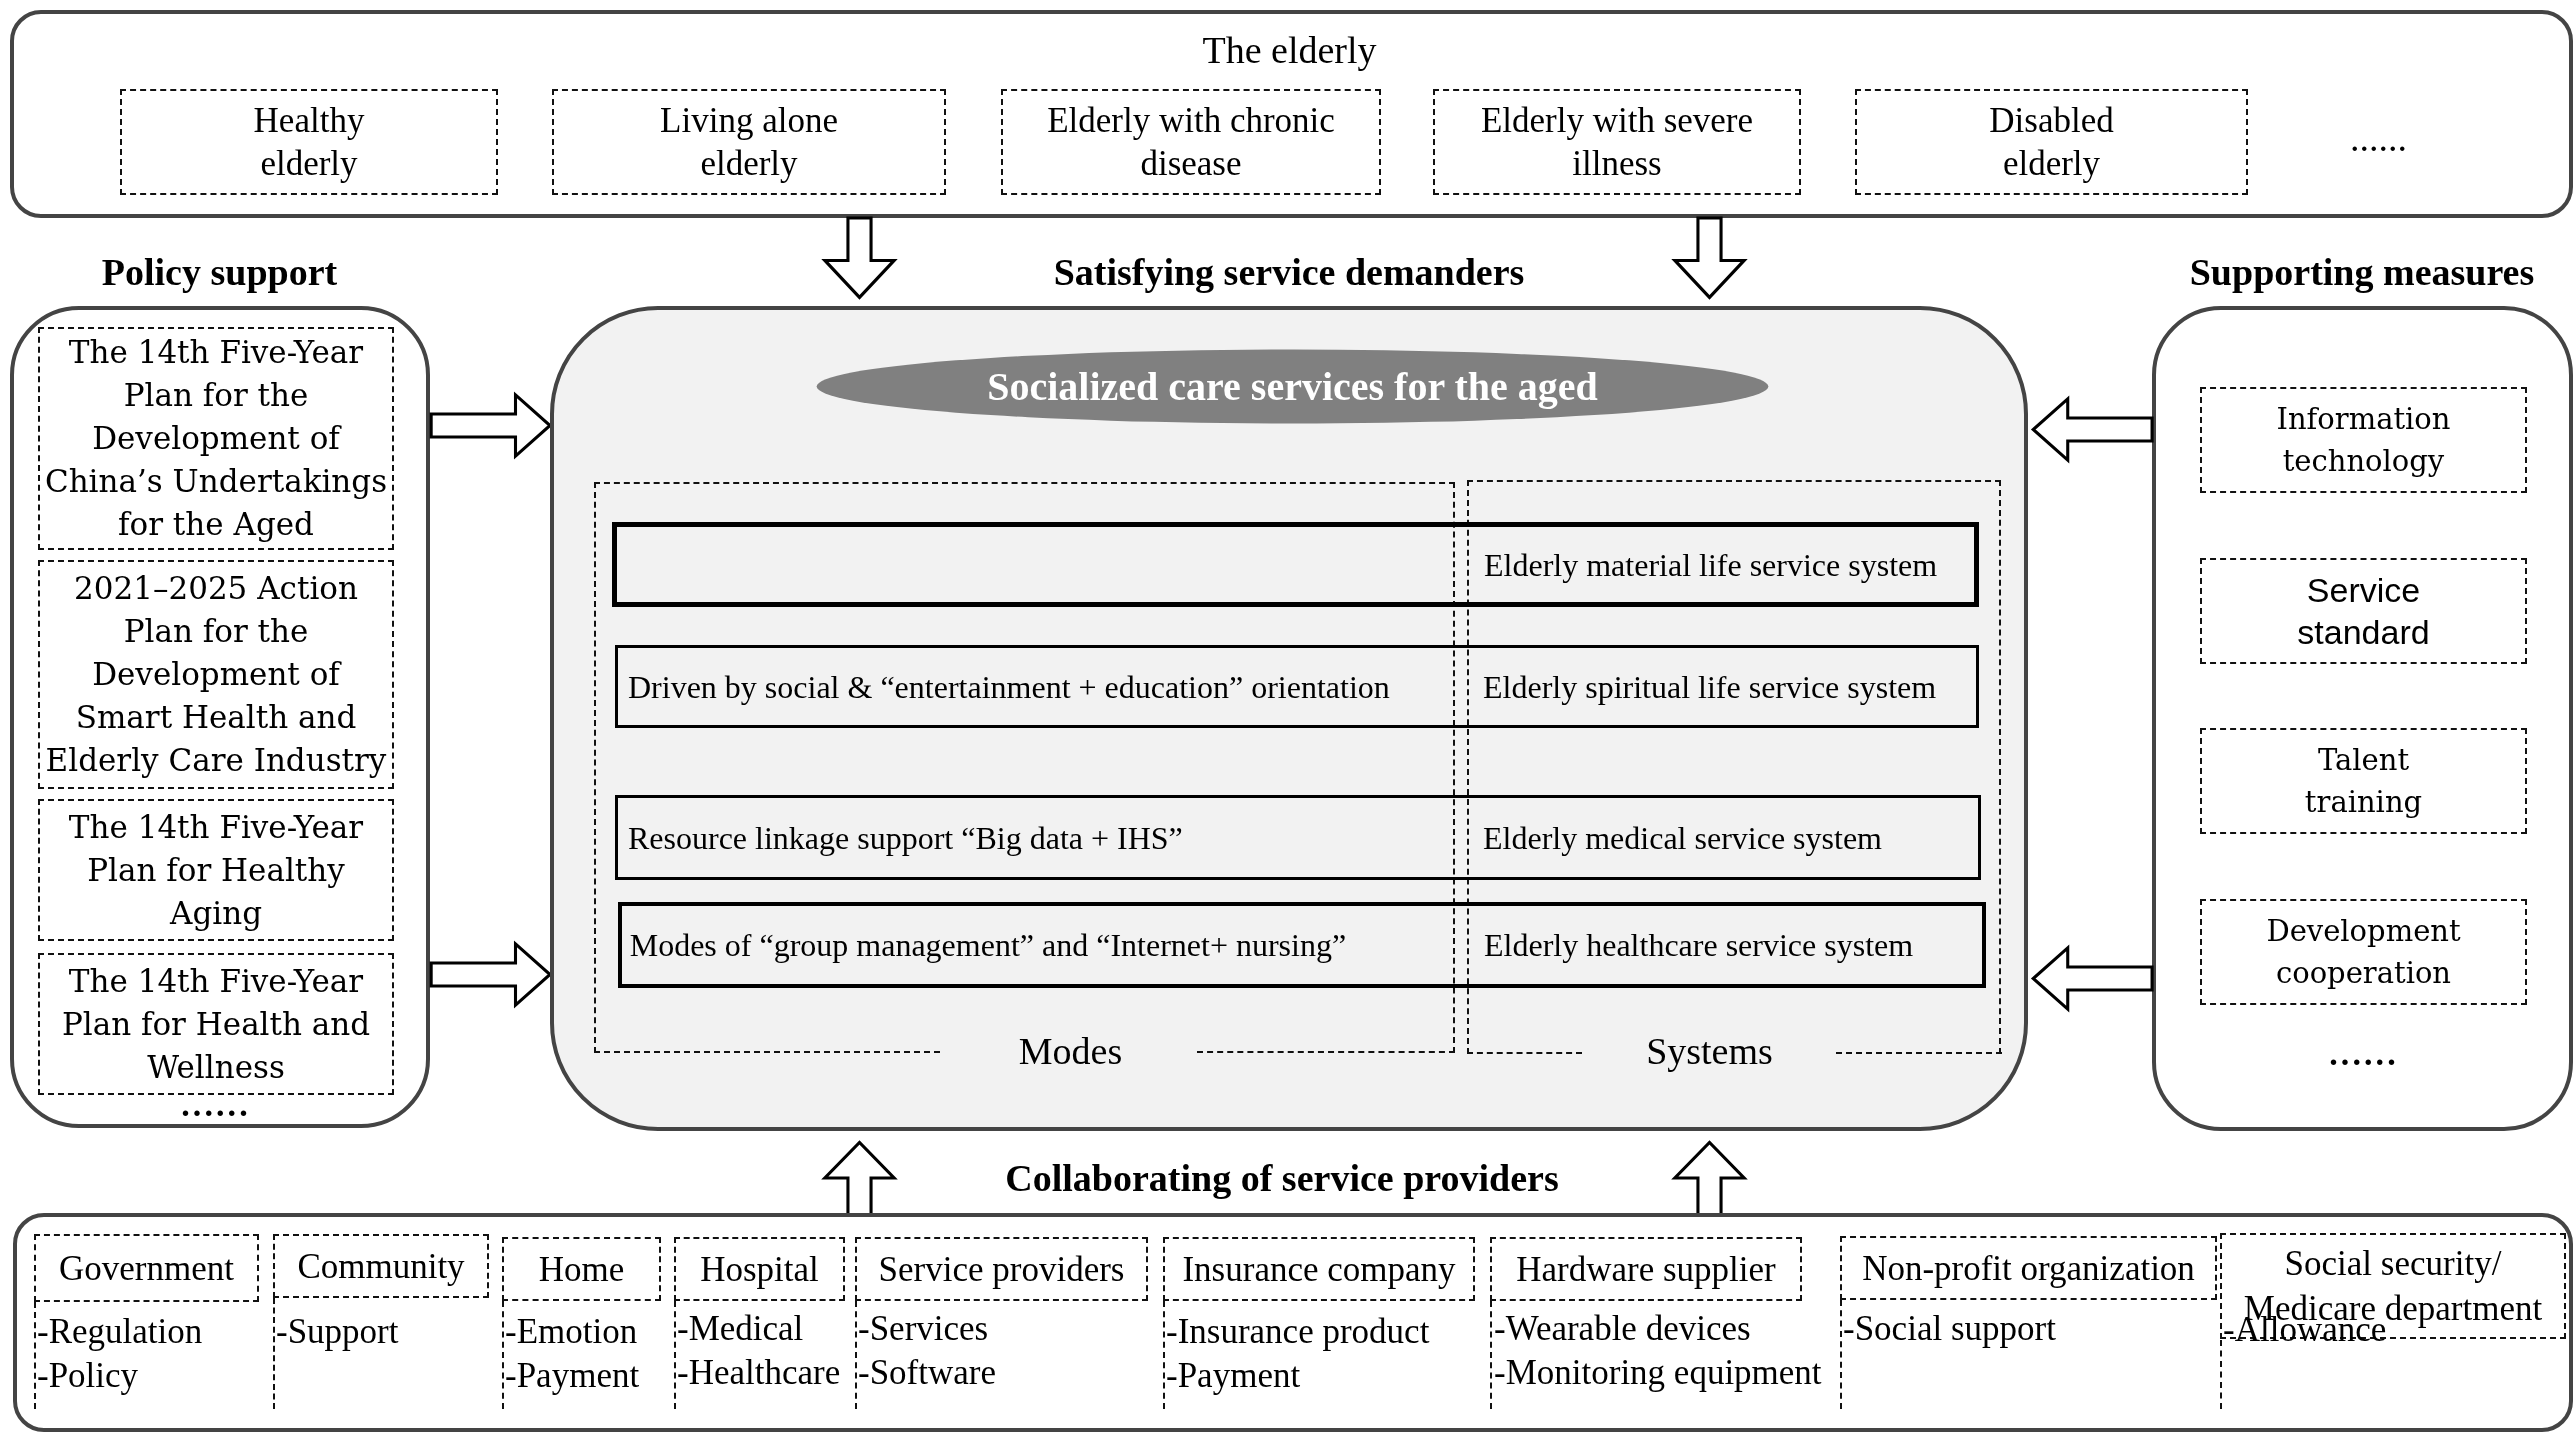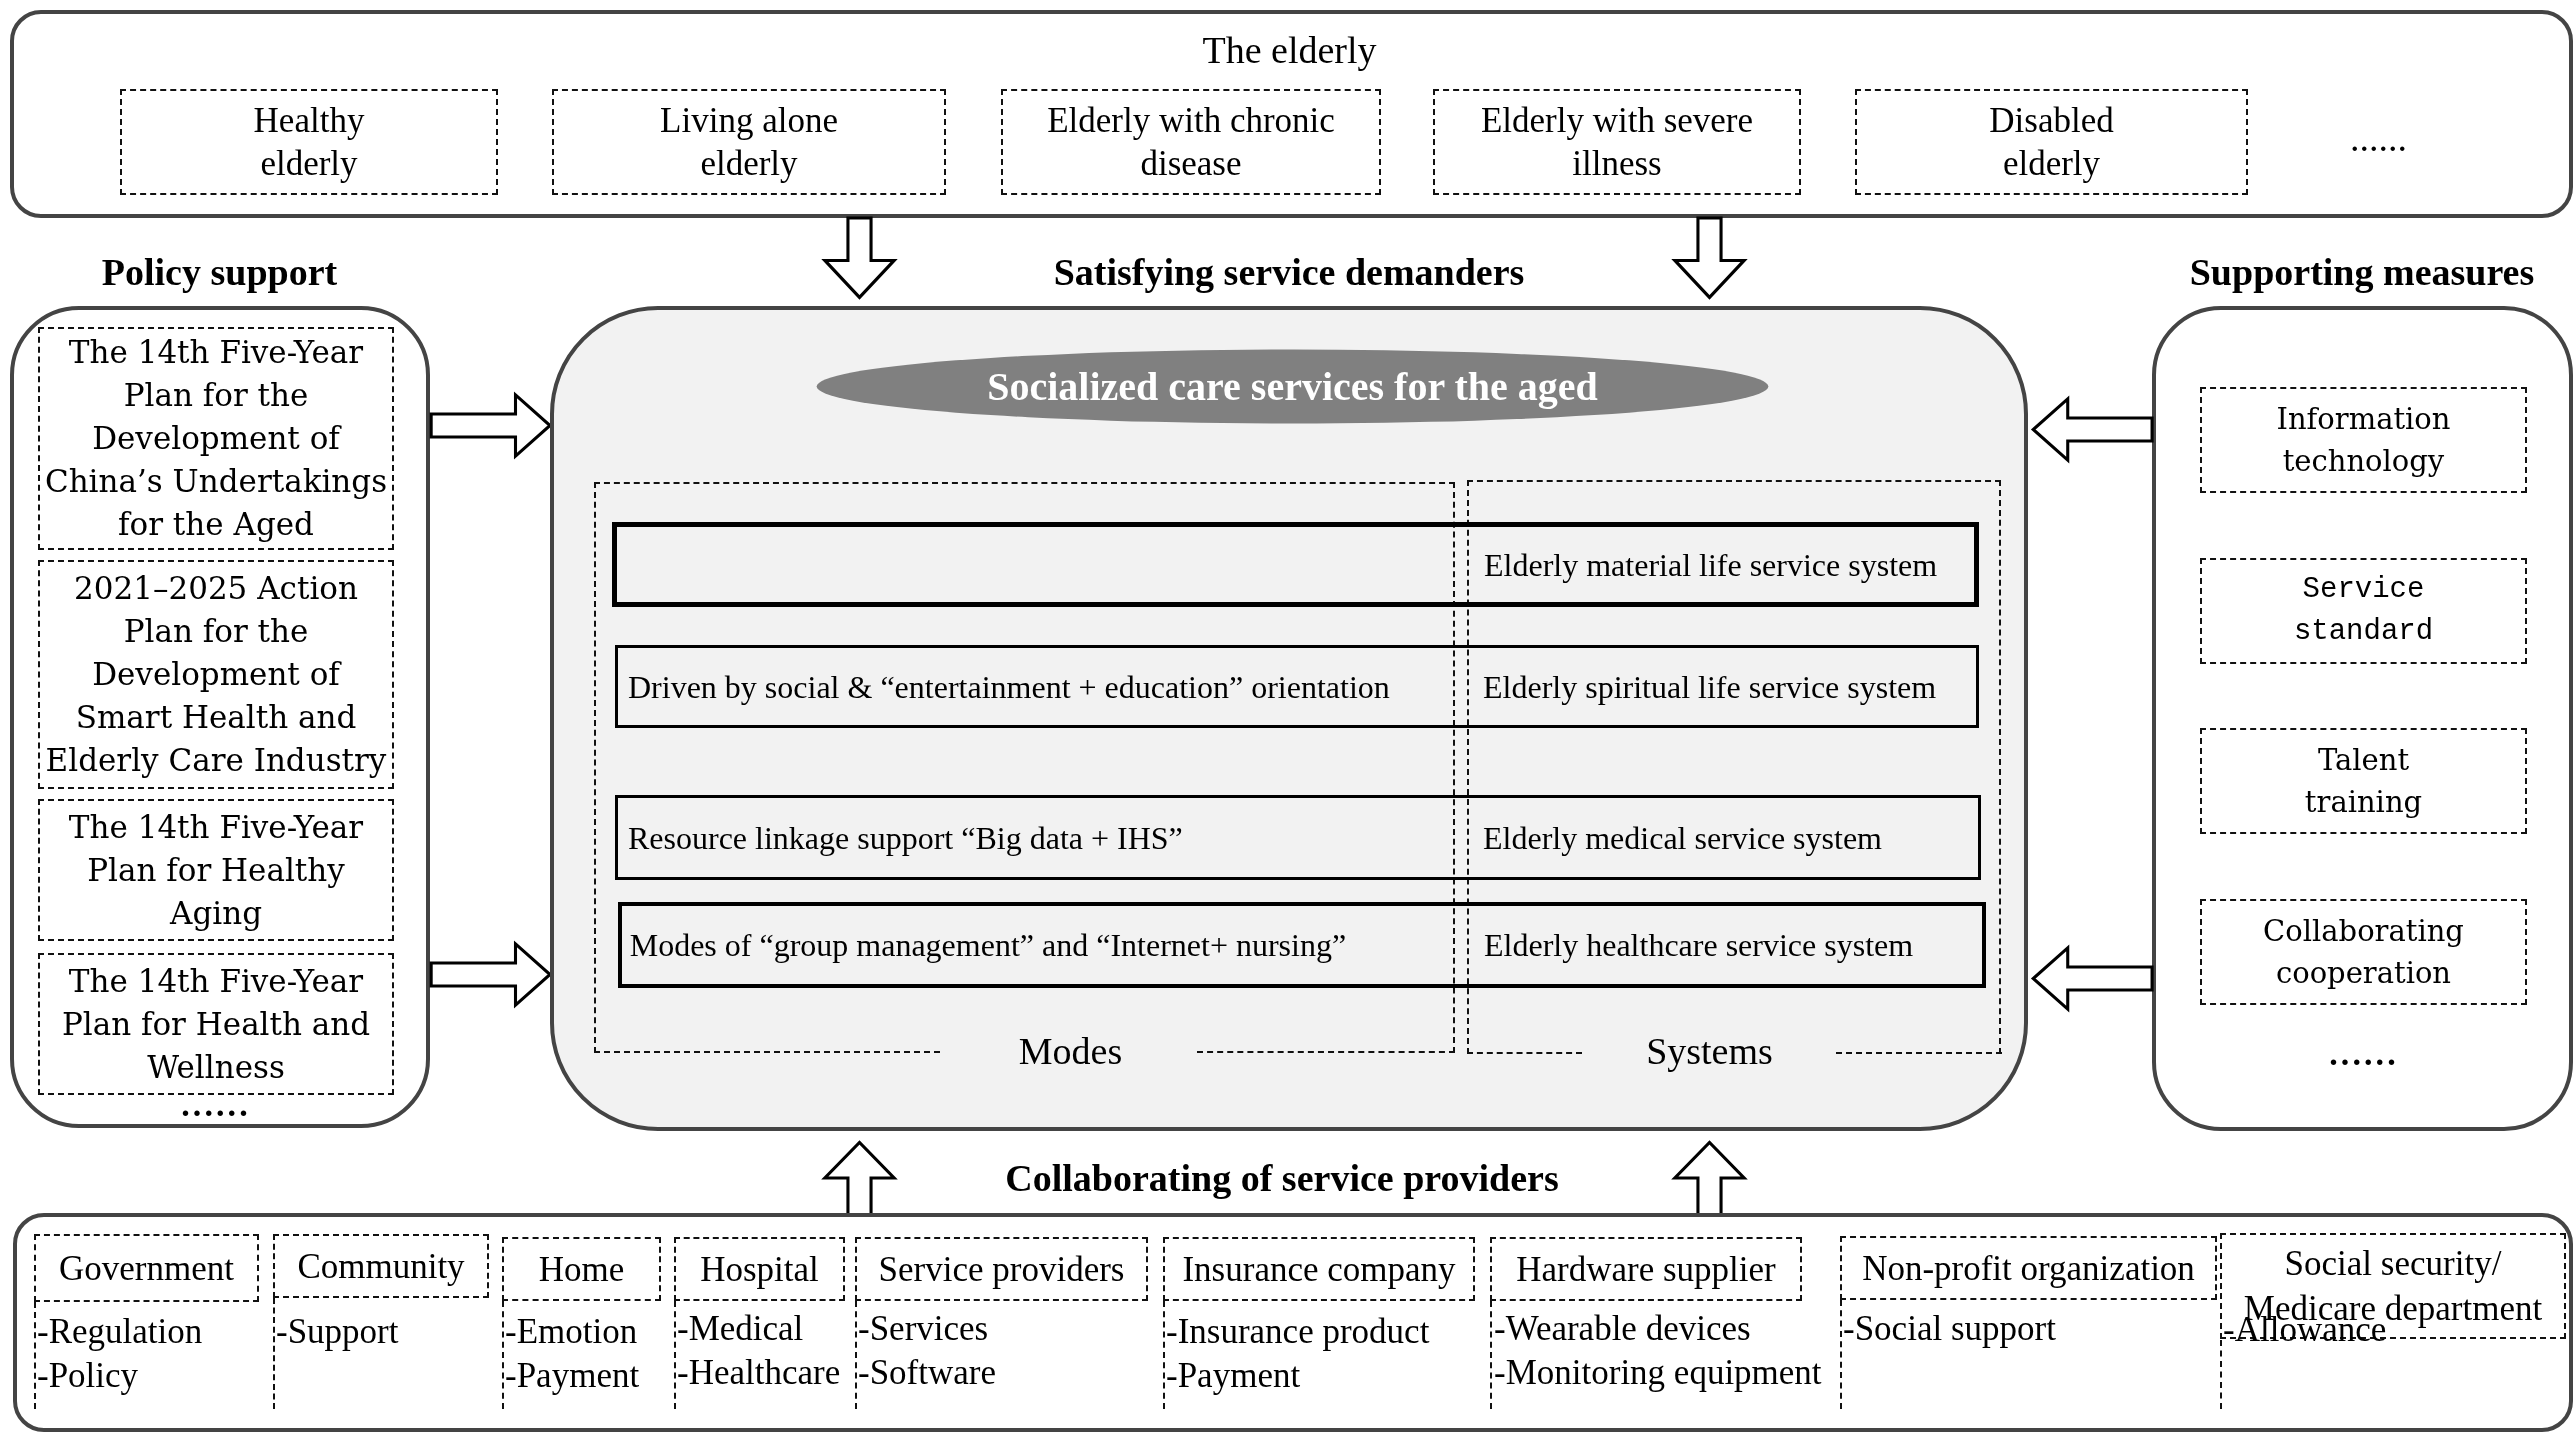--- a/index.html
+++ b/index.html
@@ -103,25 +103,25 @@
   <span class="row-text" style="left:865px;">Elderly medical service system</span>
 </div>
 <div class="abs row-box" style="left:618px;top:902px;width:1368px;height:86px;border-width:4.6px;">
   <span class="row-text" style="left:7.7px;">Modes of “group management” and “Internet+ nursing”</span>
   <span class="row-text" style="left:862px;">Elderly healthcare service system</span>
 </div>
 
 <div class="abs panel" style="left:2152px;top:306px;width:421px;height:825px;border-radius:69px;"></div>
 <div class="abs dash center-text" style="left:2200px;top:387px;width:327px;height:106px;white-space:pre-line;font-family:'DejaVu Serif',serif;font-size:29px;line-height:42px;">Information
 technology</div>
-<div class="abs dash center-text" style="left:2200px;top:558px;width:327px;height:106px;white-space:pre-line;font-family:Liberation Mono, monospace;font-size:29px;line-height:42px;">Service
+<div class="abs dash center-text" style="left:2200px;top:558px;width:327px;height:106px;white-space:pre-line;font-family:Liberation Sans, sans-serif;font-size:34px;line-height:42px;">Service
 standard</div>
 <div class="abs dash center-text" style="left:2200px;top:728px;width:327px;height:106px;white-space:pre-line;font-family:'DejaVu Serif',serif;font-size:29px;line-height:42px;">Talent
 training</div>
-<div class="abs dash center-text" style="left:2200px;top:899px;width:327px;height:106px;white-space:pre-line;font-family:'DejaVu Serif',serif;font-size:29px;line-height:42px;">Collaborating
+<div class="abs dash center-text" style="left:2200px;top:899px;width:327px;height:106px;white-space:pre-line;font-family:'DejaVu Serif',serif;font-size:29px;line-height:42px;">Development
 cooperation</div>
 <div class="abs center-text" style="left:2287px;top:1035px;width:154px;height:38px;font-size:34px;font-weight:bold;letter-spacing:3.1px;">......</div>
 
 <svg class="arrow" style="left:2029px;top:395px;" width="125" height="69" viewBox="0 0 162 90">
   <polygon points="160,30 50,30 50,5 5,45 50,85 50,60 160,60" fill="#fff" stroke="#000" stroke-width="4"></polygon>
 </svg>
 <svg class="arrow" style="left:2029px;top:944px;" width="125" height="69" viewBox="0 0 162 90">
   <polygon points="160,30 50,30 50,5 5,45 50,85 50,60 160,60" fill="#fff" stroke="#000" stroke-width="4"></polygon>
 </svg>
 

